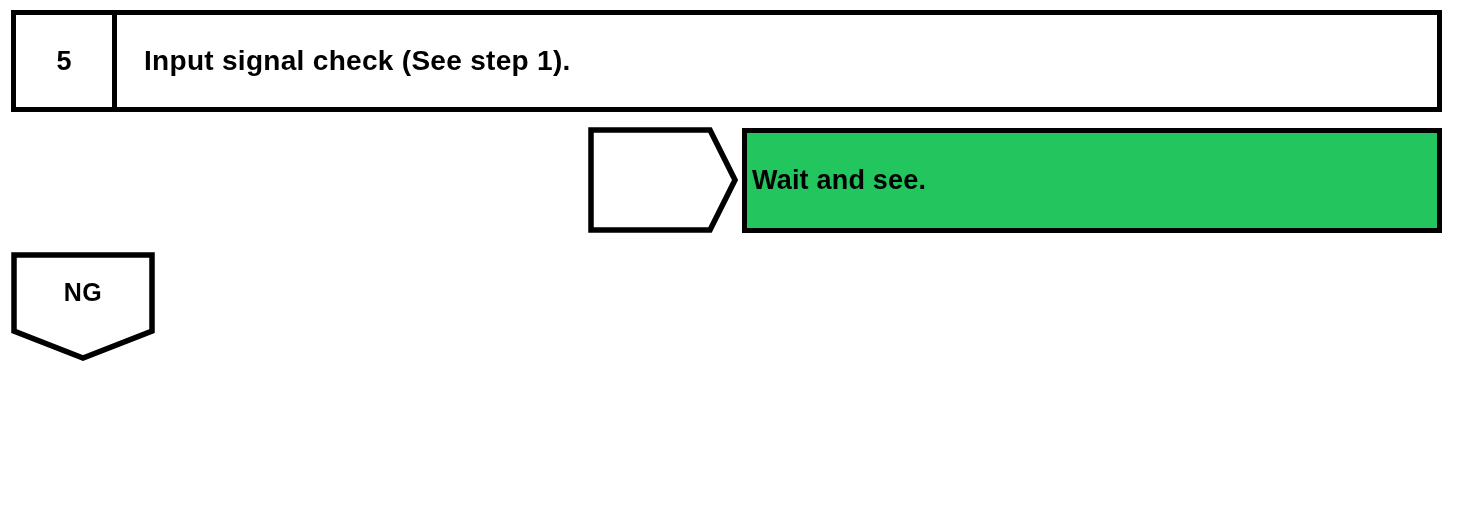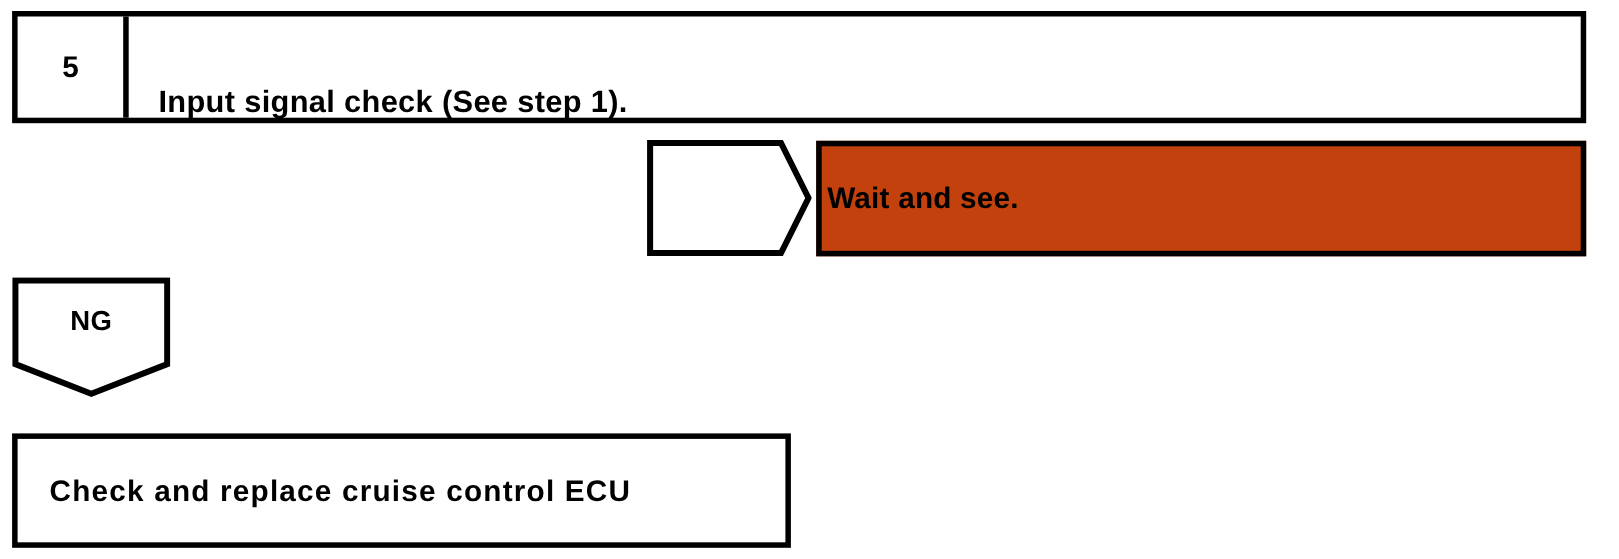--- a/index.html
+++ b/index.html
@@ -49,21 +49,21 @@
     color: #000000;
     line-height: 1;
   }
   .step-label-cell {
     position: absolute;
     left: 106px;
     top: 0;
     right: 0;
     height: 92px;
     display: flex;
-    align-items: flex-end;
+    align-items: center;
     padding-left: 22px;
     box-sizing: border-box;
   }
   .step-label-text {
     font-size: 28px;
     font-weight: bold;
     color: #000000;
     letter-spacing: 0.3px;
     line-height: 1;
     white-space: nowrap;
@@ -100,21 +100,21 @@
 
   
   .wait-box {
     position: absolute;
     left: 742px;
     top: 128px;
     width: 700px;
     height: 105px;
     box-sizing: border-box;
     border: 5px solid #000000;
-    background: #c2410c;
+    background: #22c55e;
     display: flex;
     align-items: center;
     padding-left: 5px;
     text-align: right;
   }
   .wait-box-text {
     font-size: 27px;
     font-weight: bold;
     color: #000000;
     line-height: 1;
@@ -199,17 +199,14 @@
     <span class="wait-box-text">Wait and see.</span>
   </div>
 
   <div class="ng-shape">
     <svg viewBox="0 0 144 110" xmlns="http://www.w3.org/2000/svg">
       <polygon points="3,3 141,3 141,79 72,106 3,79" fill="#ffffff" stroke="#000000" stroke-width="5.5" stroke-linejoin="miter"></polygon>
     </svg>
     <span class="ng-shape-label">NG</span>
   </div>
 
-  <div class="action-box">
-    <span class="action-box-text">Check and replace cruise control ECU</span>
-  </div>
 
 </div>
 
 </body></html>

